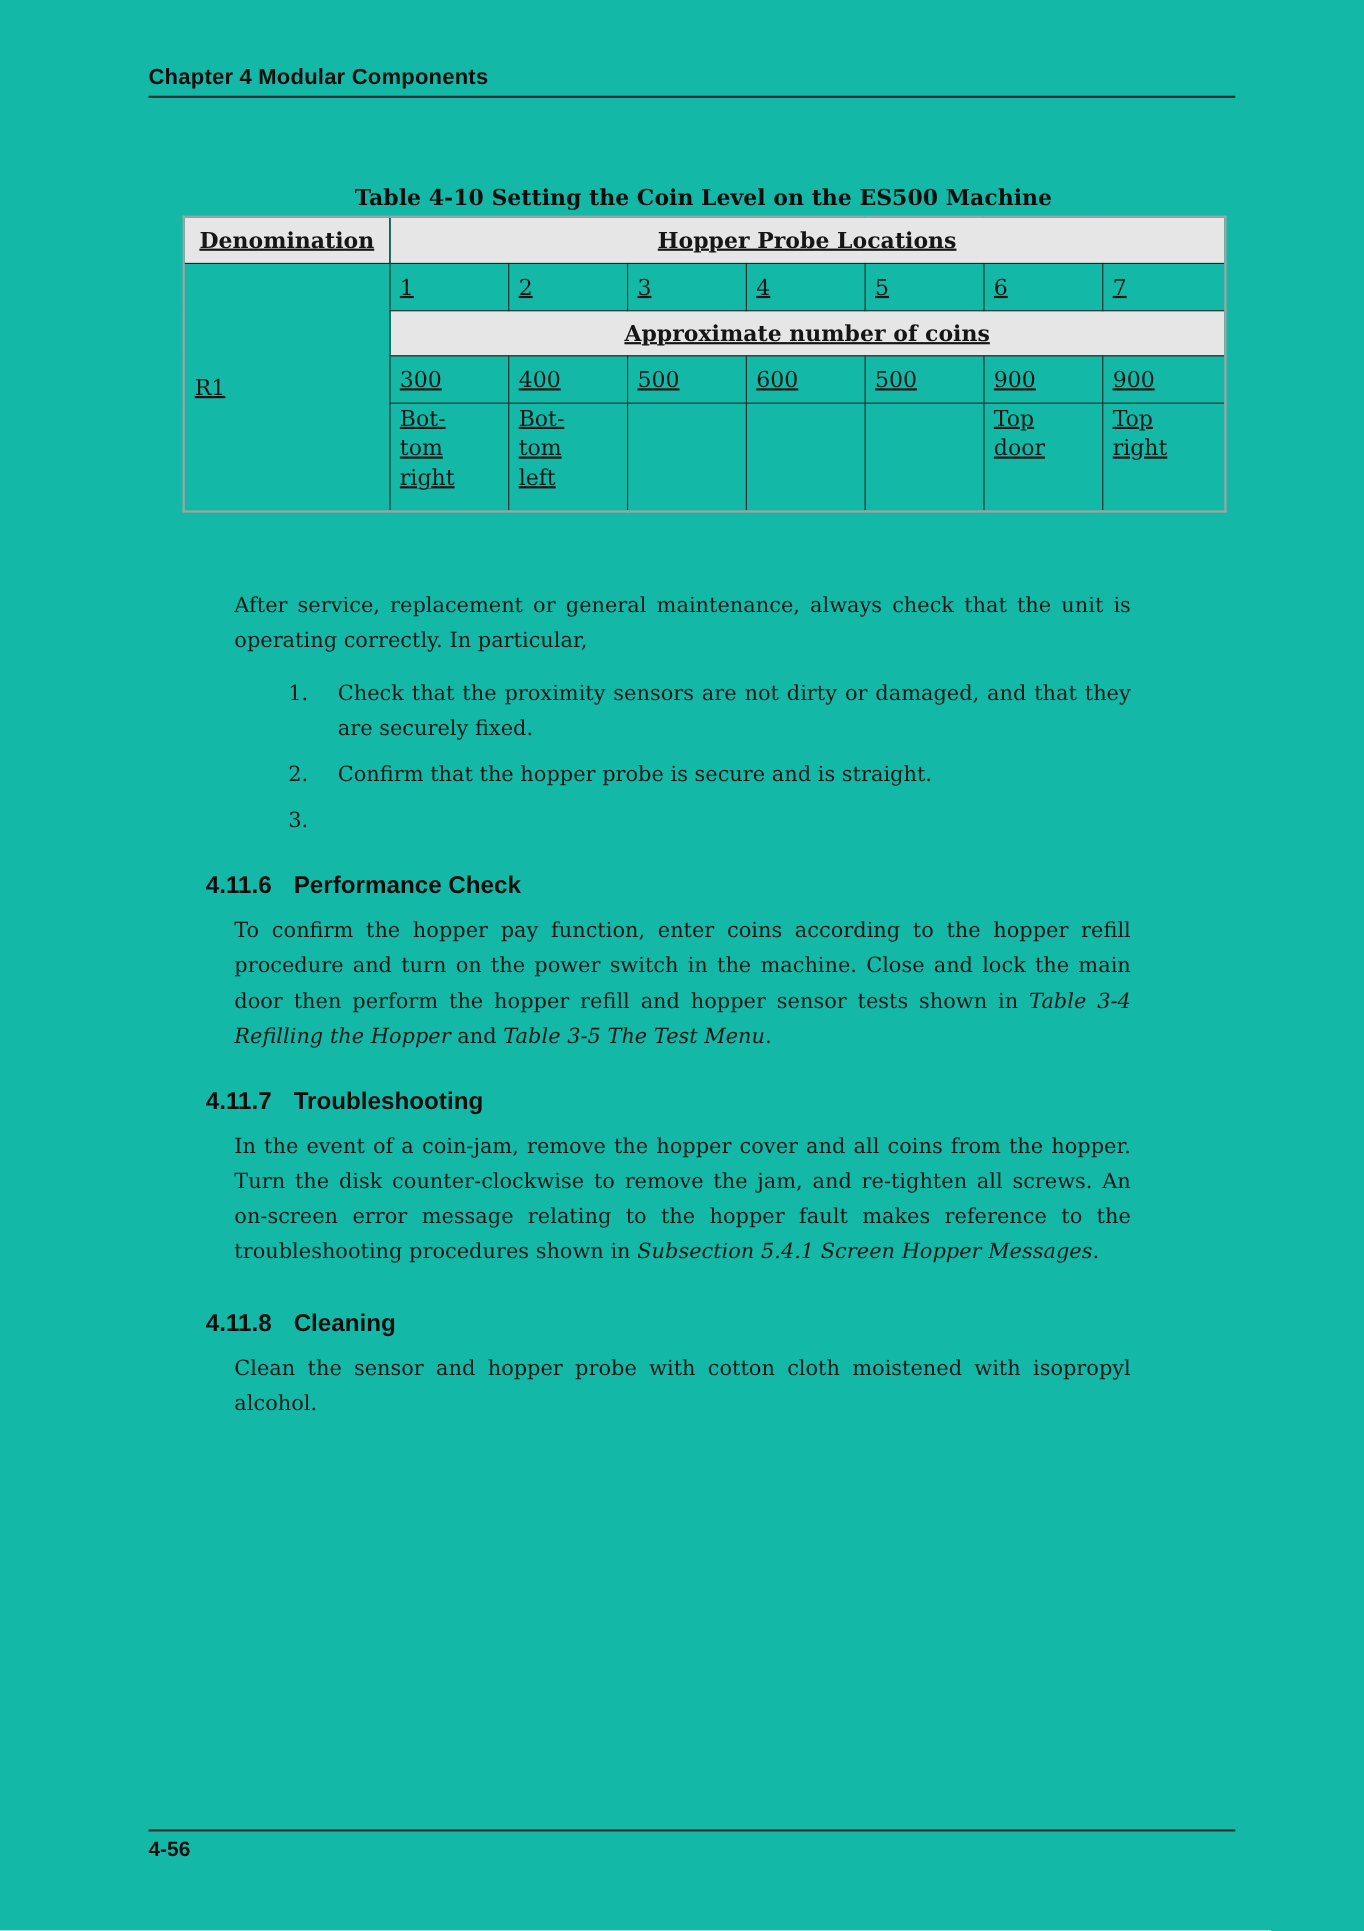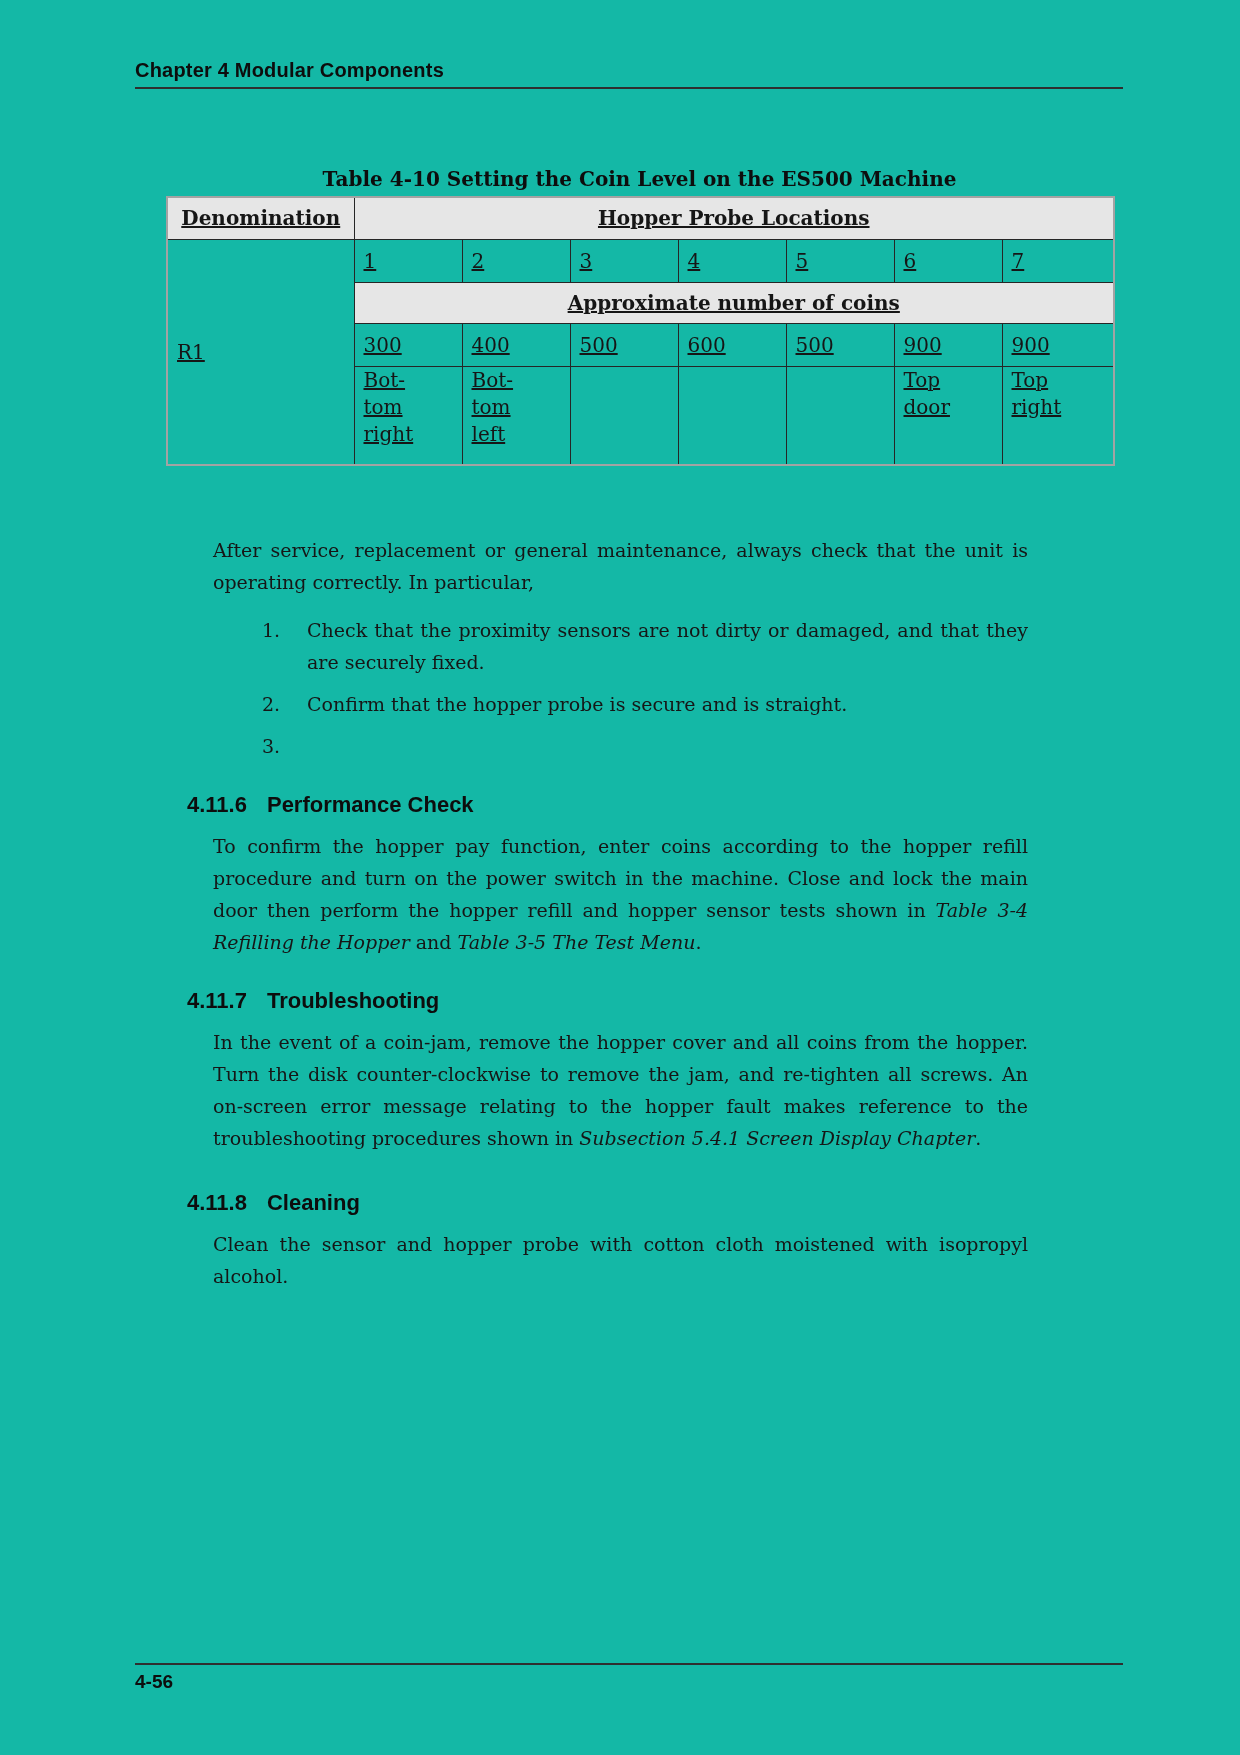--- a/index.html
+++ b/index.html
@@ -171,21 +171,21 @@
       <h3 class="sec-heading">
         <span>4.11.6</span><span class="sec-title-label">Performance Check</span>
       </h3>
       <p class="body-par"><span>To confirm the hopper pay function, enter coins according to the hopper refill procedure and turn on the power switch in the machine.  Close and lock the main door then perform the hopper refill and hopper sensor tests shown in </span><span class="it">Table 3-4 Refilling the Hopper</span><span> and </span><span class="it">Table 3-5 The Test Menu</span><span>.</span></p>
     </div>
 
     <div class="sec-3">
       <h3 class="sec-heading">
         <span>4.11.7</span><span class="sec-title-label">Troubleshooting</span>
       </h3>
-      <p class="body-par"><span>In the event of a coin-jam, remove the hopper cover and all coins from the hopper.  Turn the disk counter-clockwise to remove the jam, and re-tighten all screws.  An on-screen error message relating to the hopper fault makes reference to the troubleshooting procedures shown in </span><span class="it">Subsection 5.4.1 Screen Display Chapter</span><span>.</span></p>
+      <p class="body-par"><span>In the event of a coin-jam, remove the hopper cover and all coins from the hopper.  Turn the disk counter-clockwise to remove the jam, and re-tighten all screws.  An on-screen error message relating to the hopper fault makes reference to the troubleshooting procedures shown in </span><span class="it">Subsection 5.4.1 Screen Hopper Messages</span><span>.</span></p>
     </div>
 
     <div class="sec-4">
       <h3 class="sec-heading">
         <span>4.11.8</span><span class="sec-title-label">Cleaning</span>
       </h3>
       <p class="body-par">Clean the sensor and hopper probe with cotton cloth moistened with isopropyl alcohol.</p>
     </div>
 
   </div>

